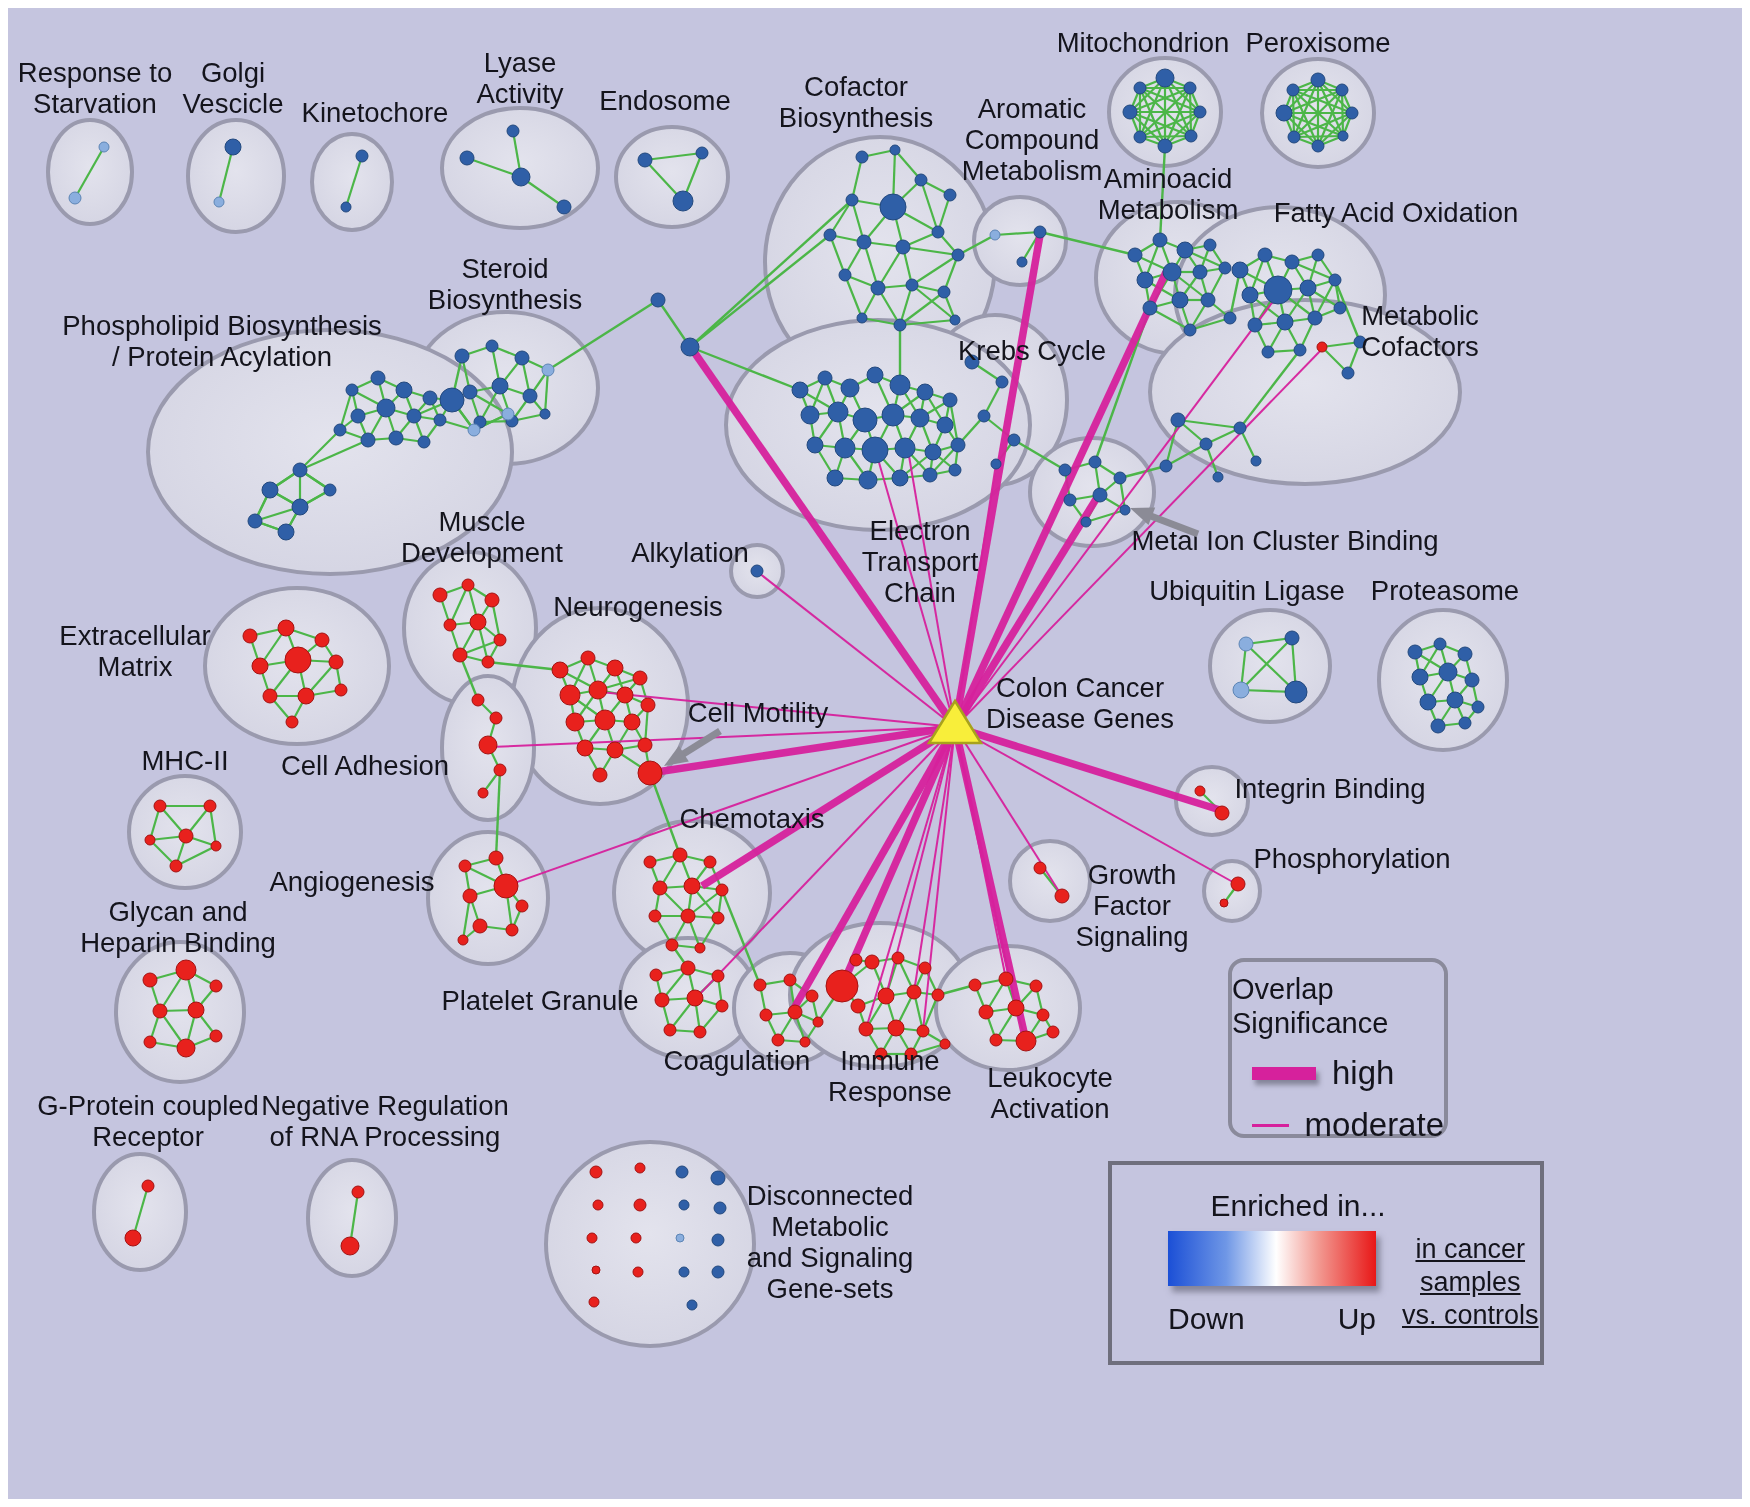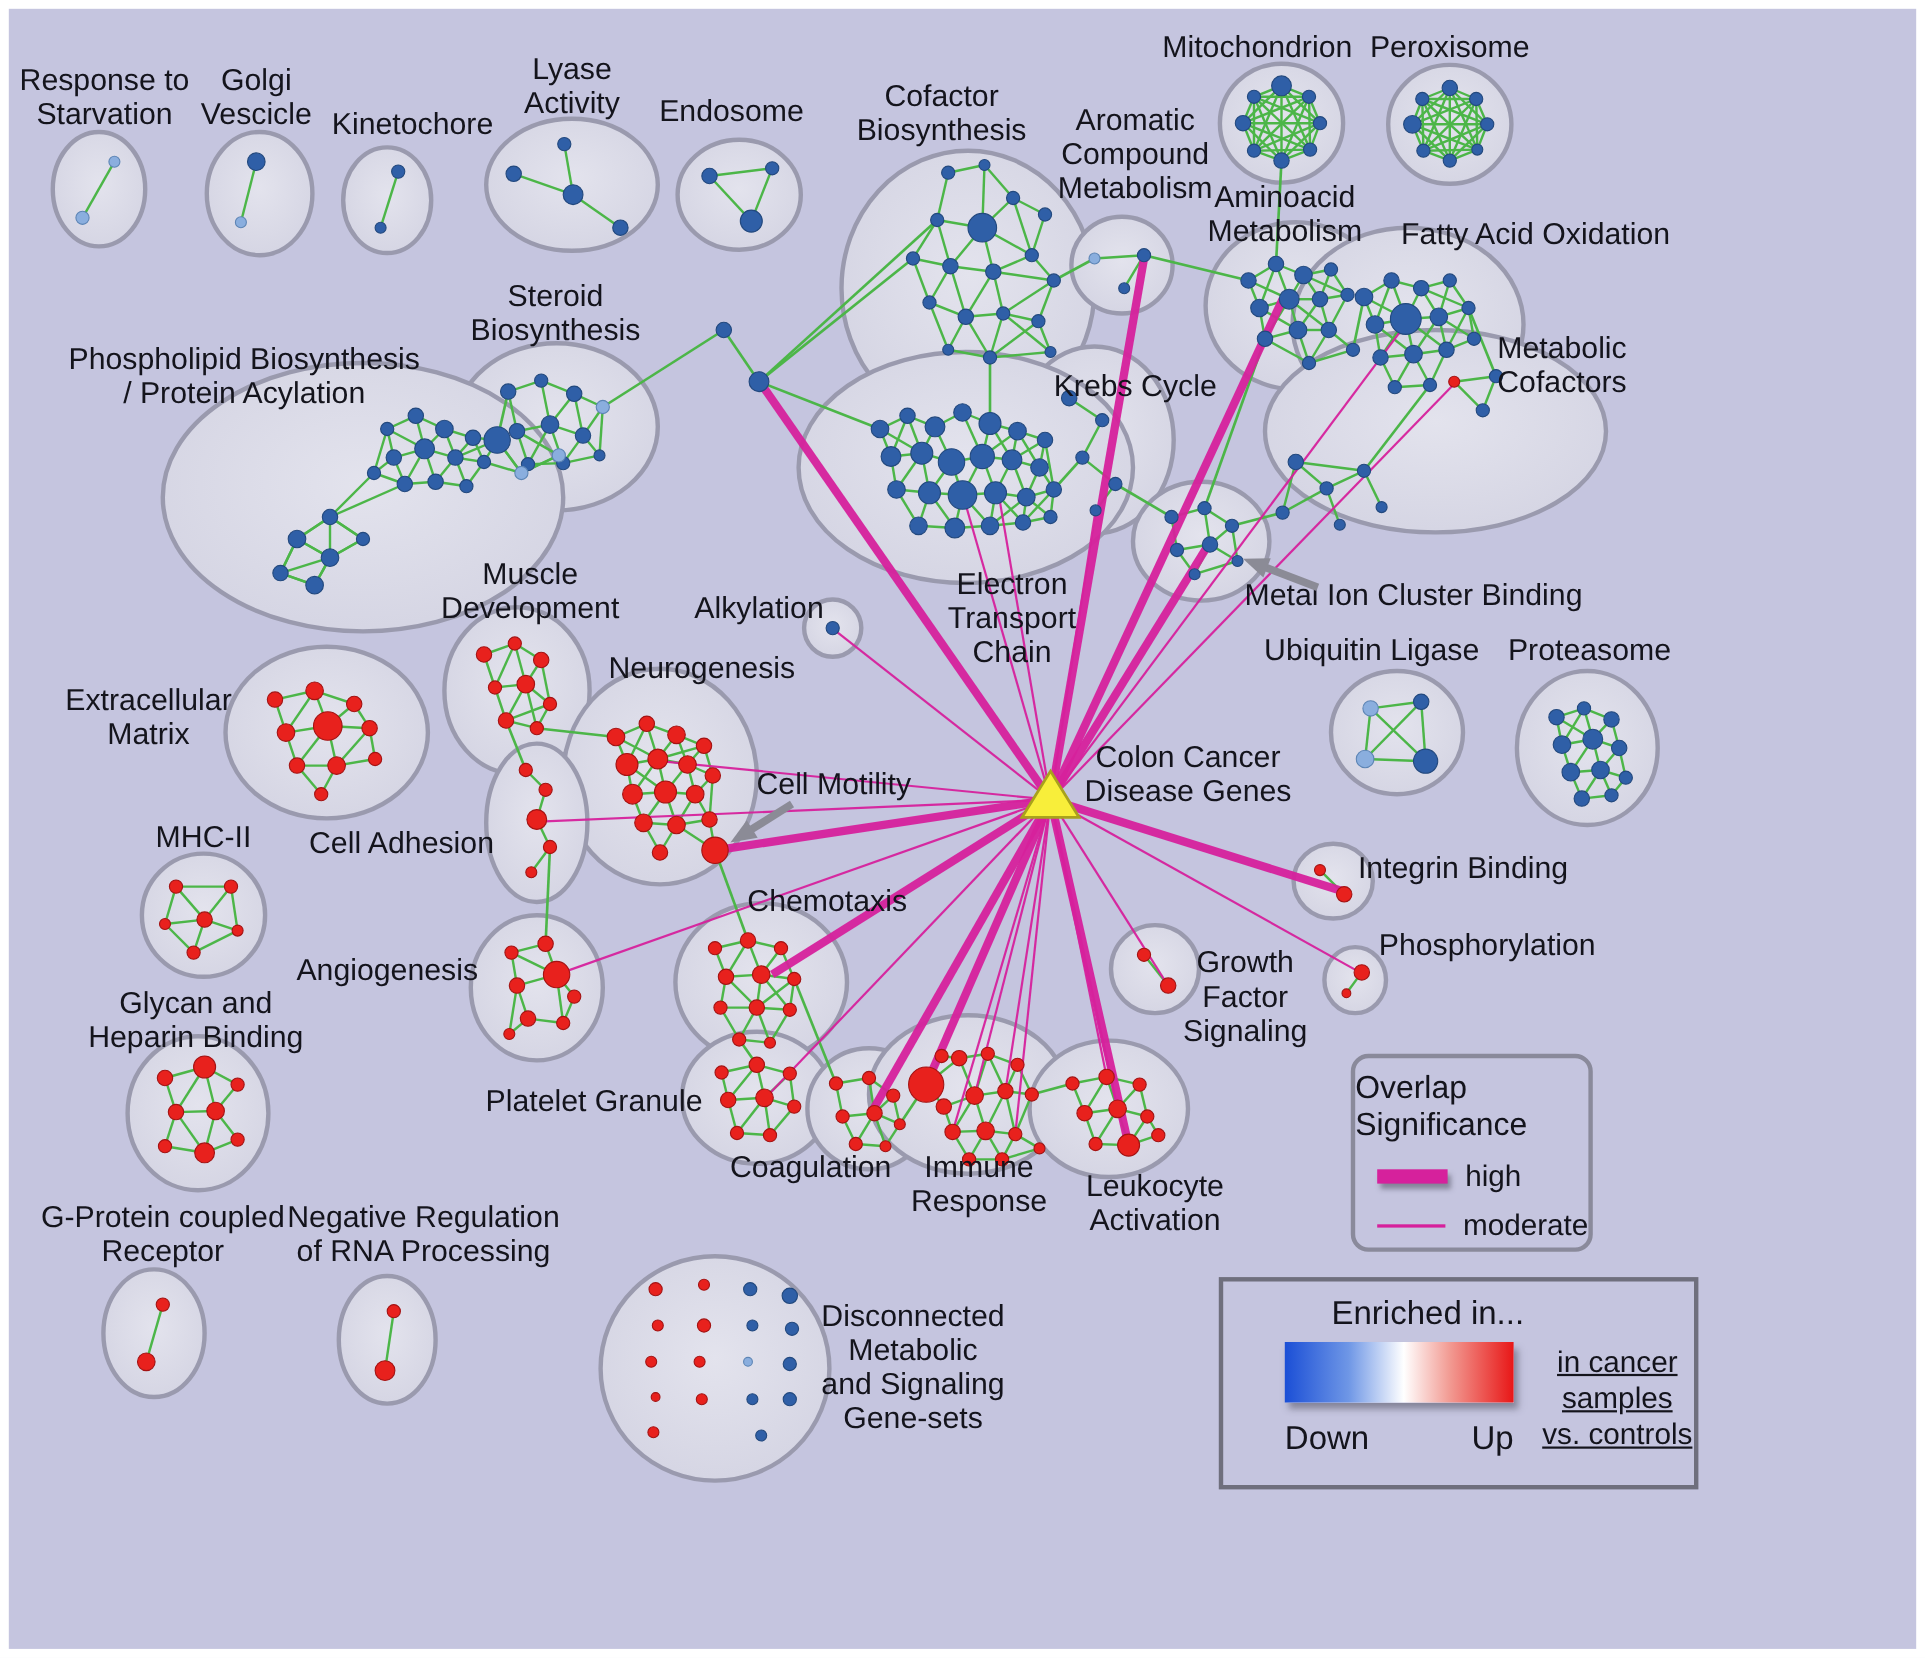--- a/index.html
+++ b/index.html
@@ -7,24 +7,24 @@
   #network-svg{position:absolute;left:0;top:0;}
   #network-svg text{font-family:"Liberation Sans",sans-serif;}
   .legend-overlap{
     position:absolute;left:1228px;top:958px;width:212px;height:162px;
     border:4px solid #8a8a9b;border-radius:16px;padding-top:10px;
   }
   .lo-title{font-size:29px;line-height:34px;white-space:pre-line;color:#14141c;}
   .lo-row{display:flex;align-items:center;gap:16px;padding-left:20px;margin-top:14px;}
   .lo-bar-high{display:inline-block;width:64px;height:13px;background:#d6219c;box-shadow:3px 5px 5px rgba(70,70,85,.5);}
   .lo-bar-mod{display:inline-block;width:64px;height:3px;background:#d6219c;}
-  .lo-label{font-size:27px;color:#14141c;}
+  .lo-label{font-size:33px;color:#14141c;}
   .legend-enriched{
     position:absolute;left:1108px;top:1161px;width:428px;height:172px;
-    border:4px solid #6f6f7d;padding-top:13px;
+    border:4px solid #6f6f7d;padding-top:24px;
   }
   .le-title{font-size:30px;color:#14141c;text-align:center;width:300px;margin-left:36px;}
   .le-row{display:flex;margin-top:8px;}
   .le-left{margin-left:56px;width:208px;}
   .le-gradient{height:55px;width:208px;
     background:linear-gradient(to right,#1b4fd6 0%,#6f97e6 28%,#ffffff 52%,#f29b93 72%,#e81717 100%);
     box-shadow:4px 6px 6px rgba(70,70,85,.5);}
   .le-ends{display:flex;justify-content:space-between;font-size:30px;margin-top:16px;color:#14141c;}
   .le-context{font-size:27px;line-height:33px;white-space:pre-line;text-align:center;margin-left:26px;margin-top:2px;color:#14141c;text-decoration:underline;}
 </style>

